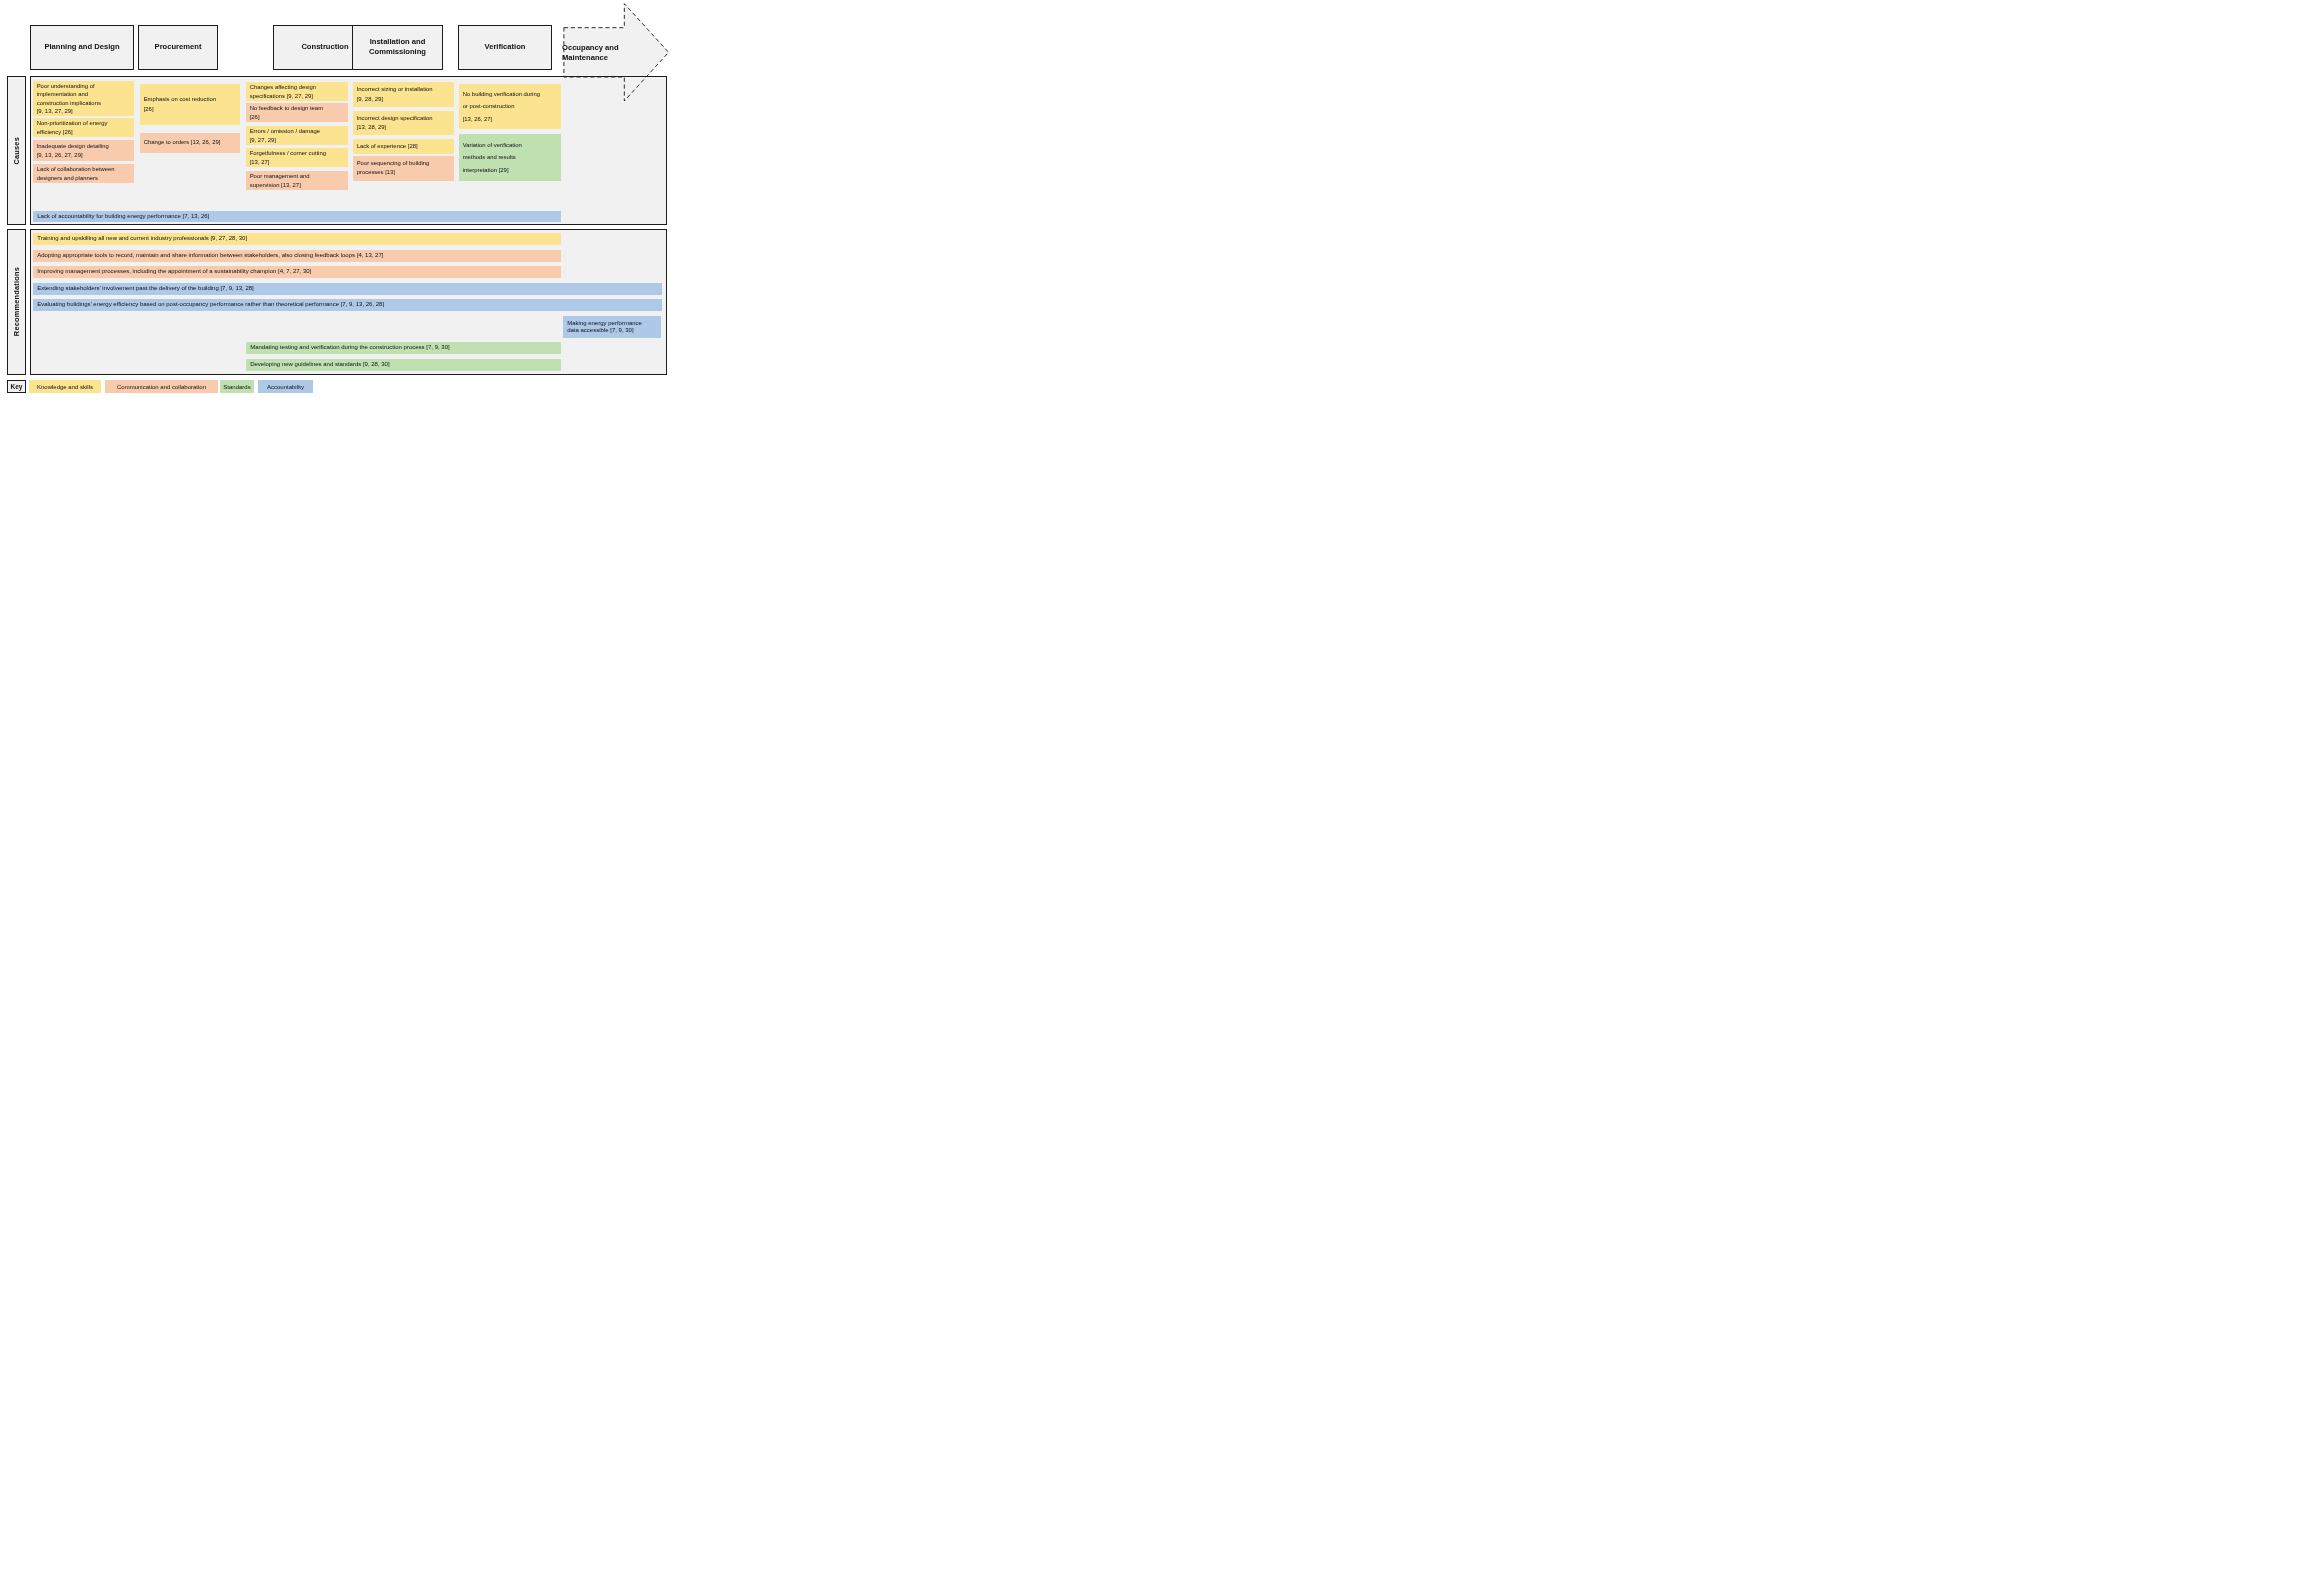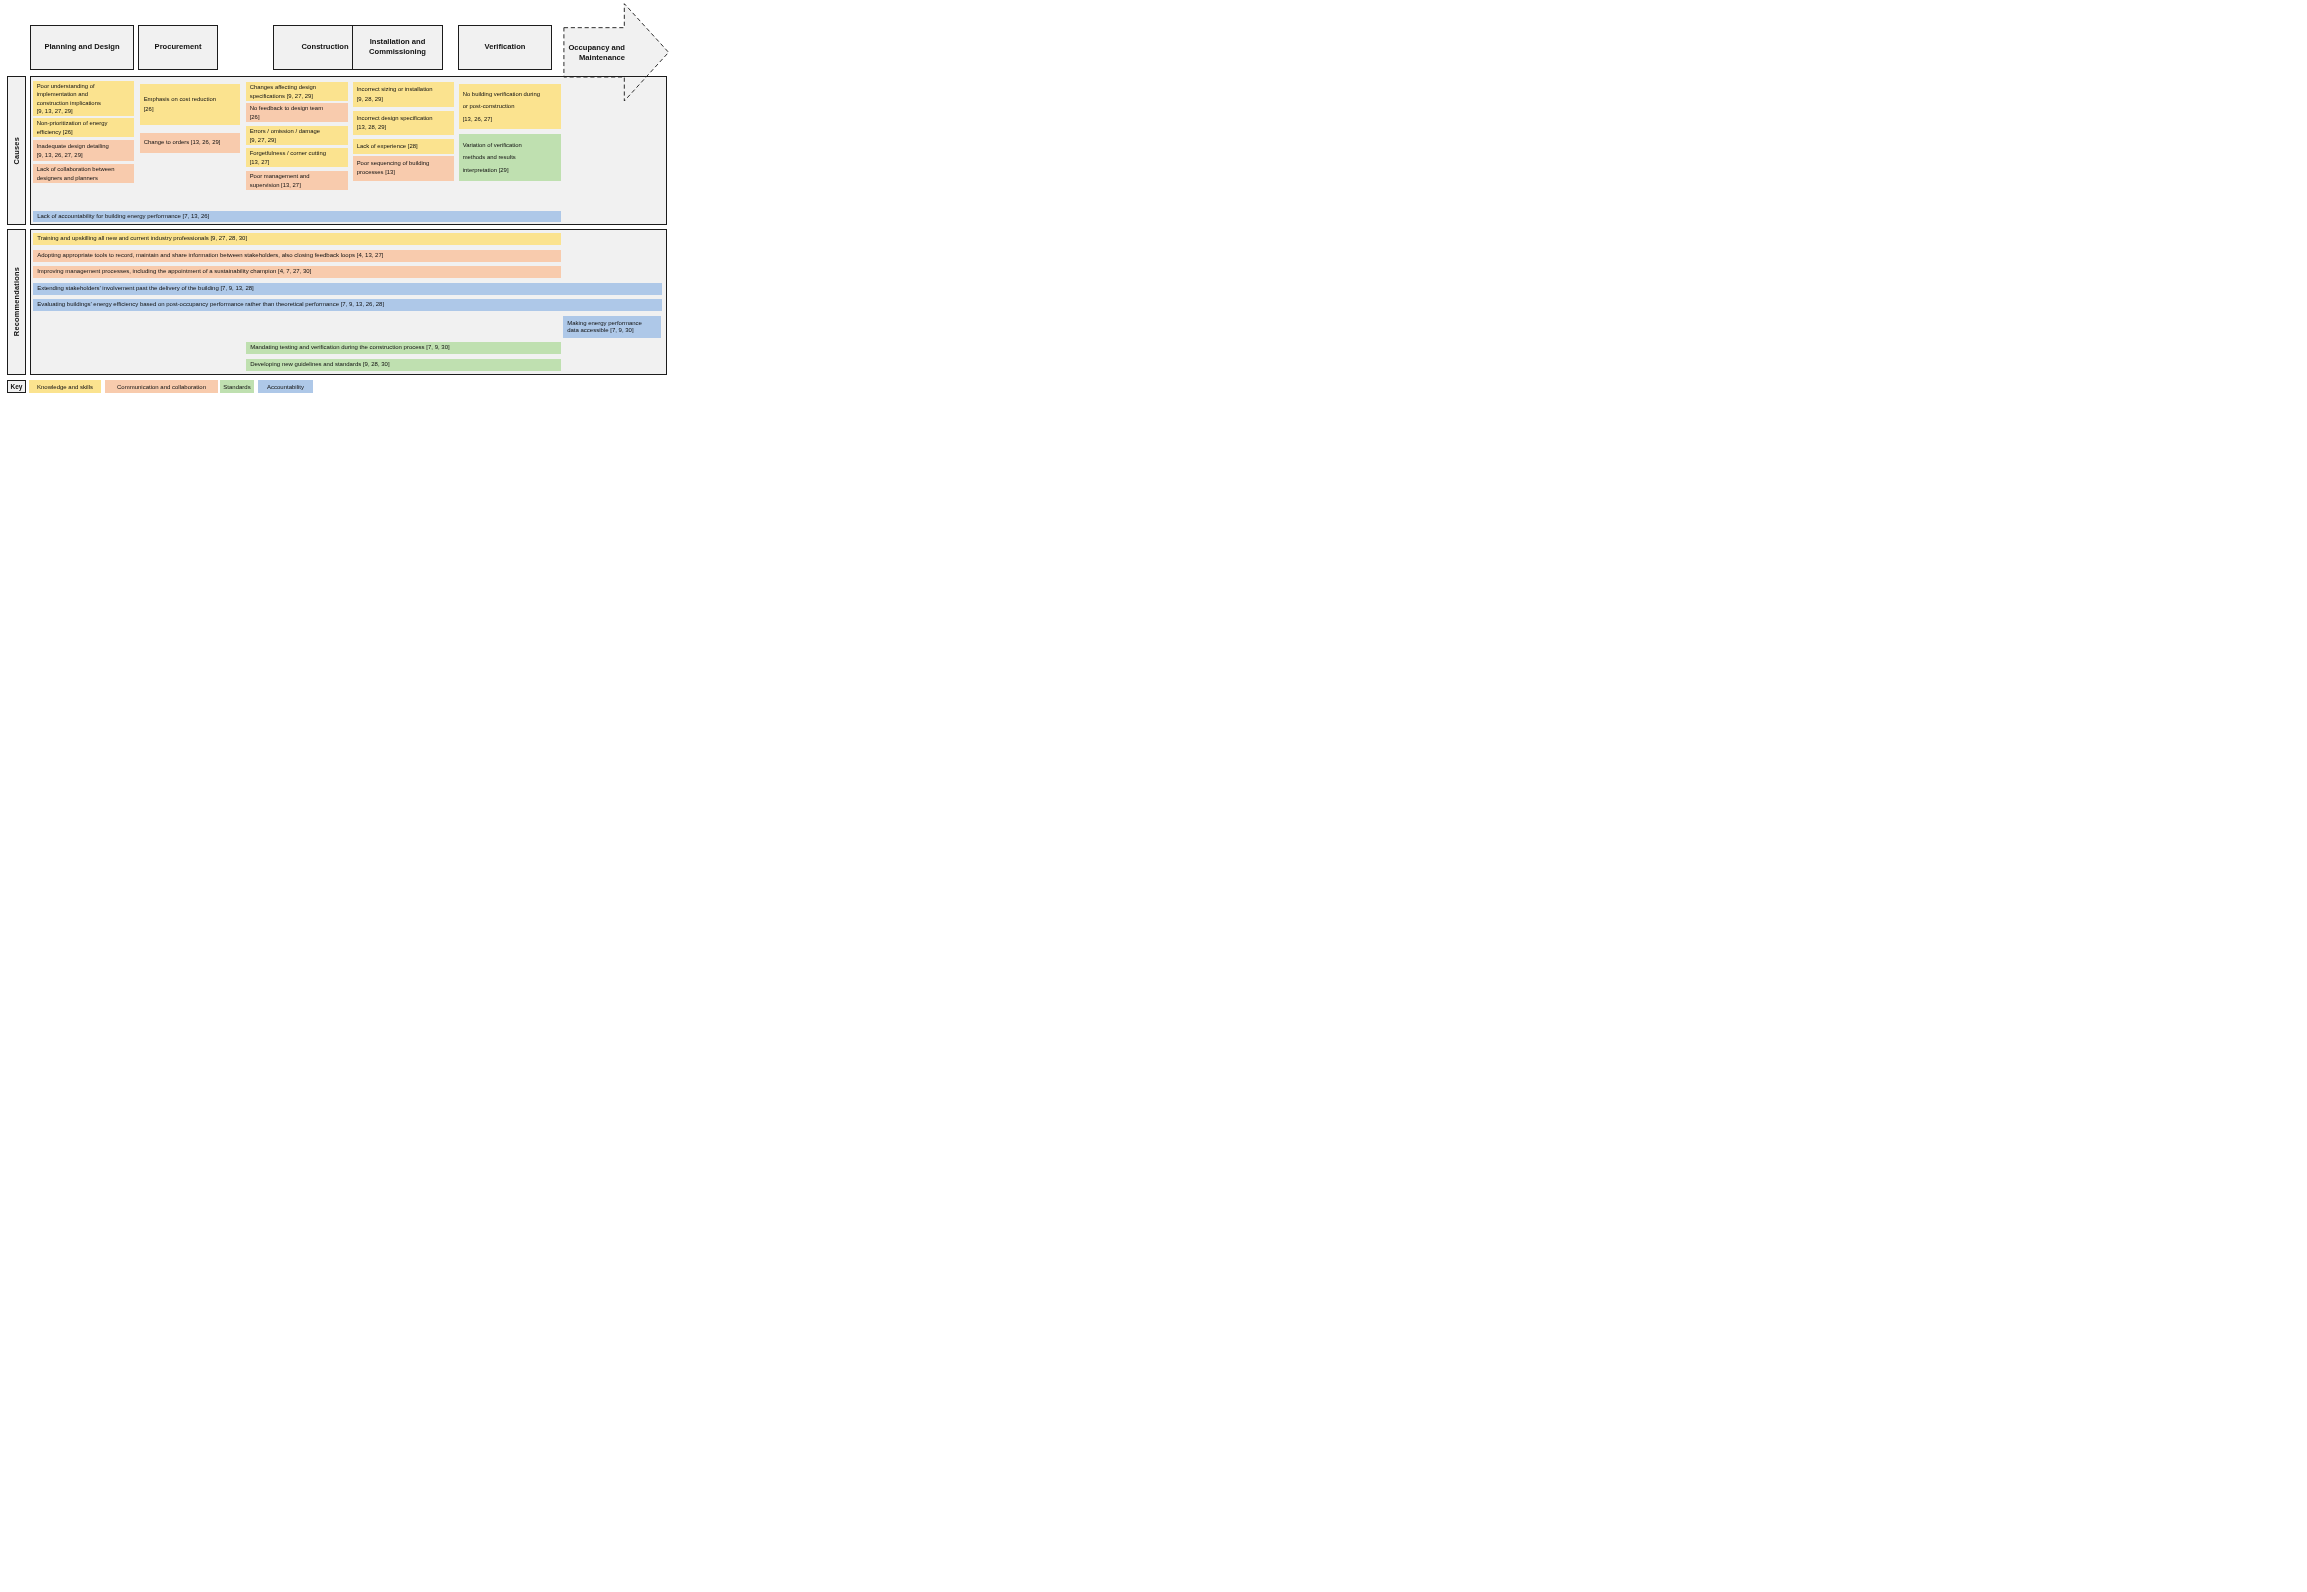--- a/index.html
+++ b/index.html
@@ -9,21 +9,21 @@
   
   .arrow-fill   { position:absolute; left:0; top:0; z-index:0; }
   .arrow-outline{ position:absolute; left:0; top:0; z-index:3; pointer-events:none; }
 
   
   .hdr { position:absolute; top:24.5px; height:45px; background:#f1f1f1;
          border:1.4px solid #1c1c1c; box-sizing:border-box; z-index:2;
          display:flex; align-items:center; justify-content:center; text-align:center;
          font-weight:bold; font-size:7.6px; line-height:1.3; padding:0 3.7px; }
   .hdr-occupancy { position:absolute; left:562px; top:28px; width:63px; height:49px;
-         z-index:4; display:flex; align-items:center; justify-content:center; text-align:right;
+         z-index:4; display:flex; align-items:center; justify-content:center; text-align:left;
          font-weight:bold; font-size:7.6px; line-height:1.3; }
 
   
   .panel { position:absolute; left:30px; width:637px; background:#f1f1f1;
            border:1.4px solid #1c1c1c; box-sizing:border-box; z-index:1; }
   .panel-causes { top:76px; height:149px; }
   .panel-recs   { top:229px; height:146px; }
   .vlabel { position:absolute; left:7px; width:19px; background:#f1f1f1;
             border:1.4px solid #1c1c1c; box-sizing:border-box; z-index:1;
             display:flex; align-items:center; justify-content:center; }

